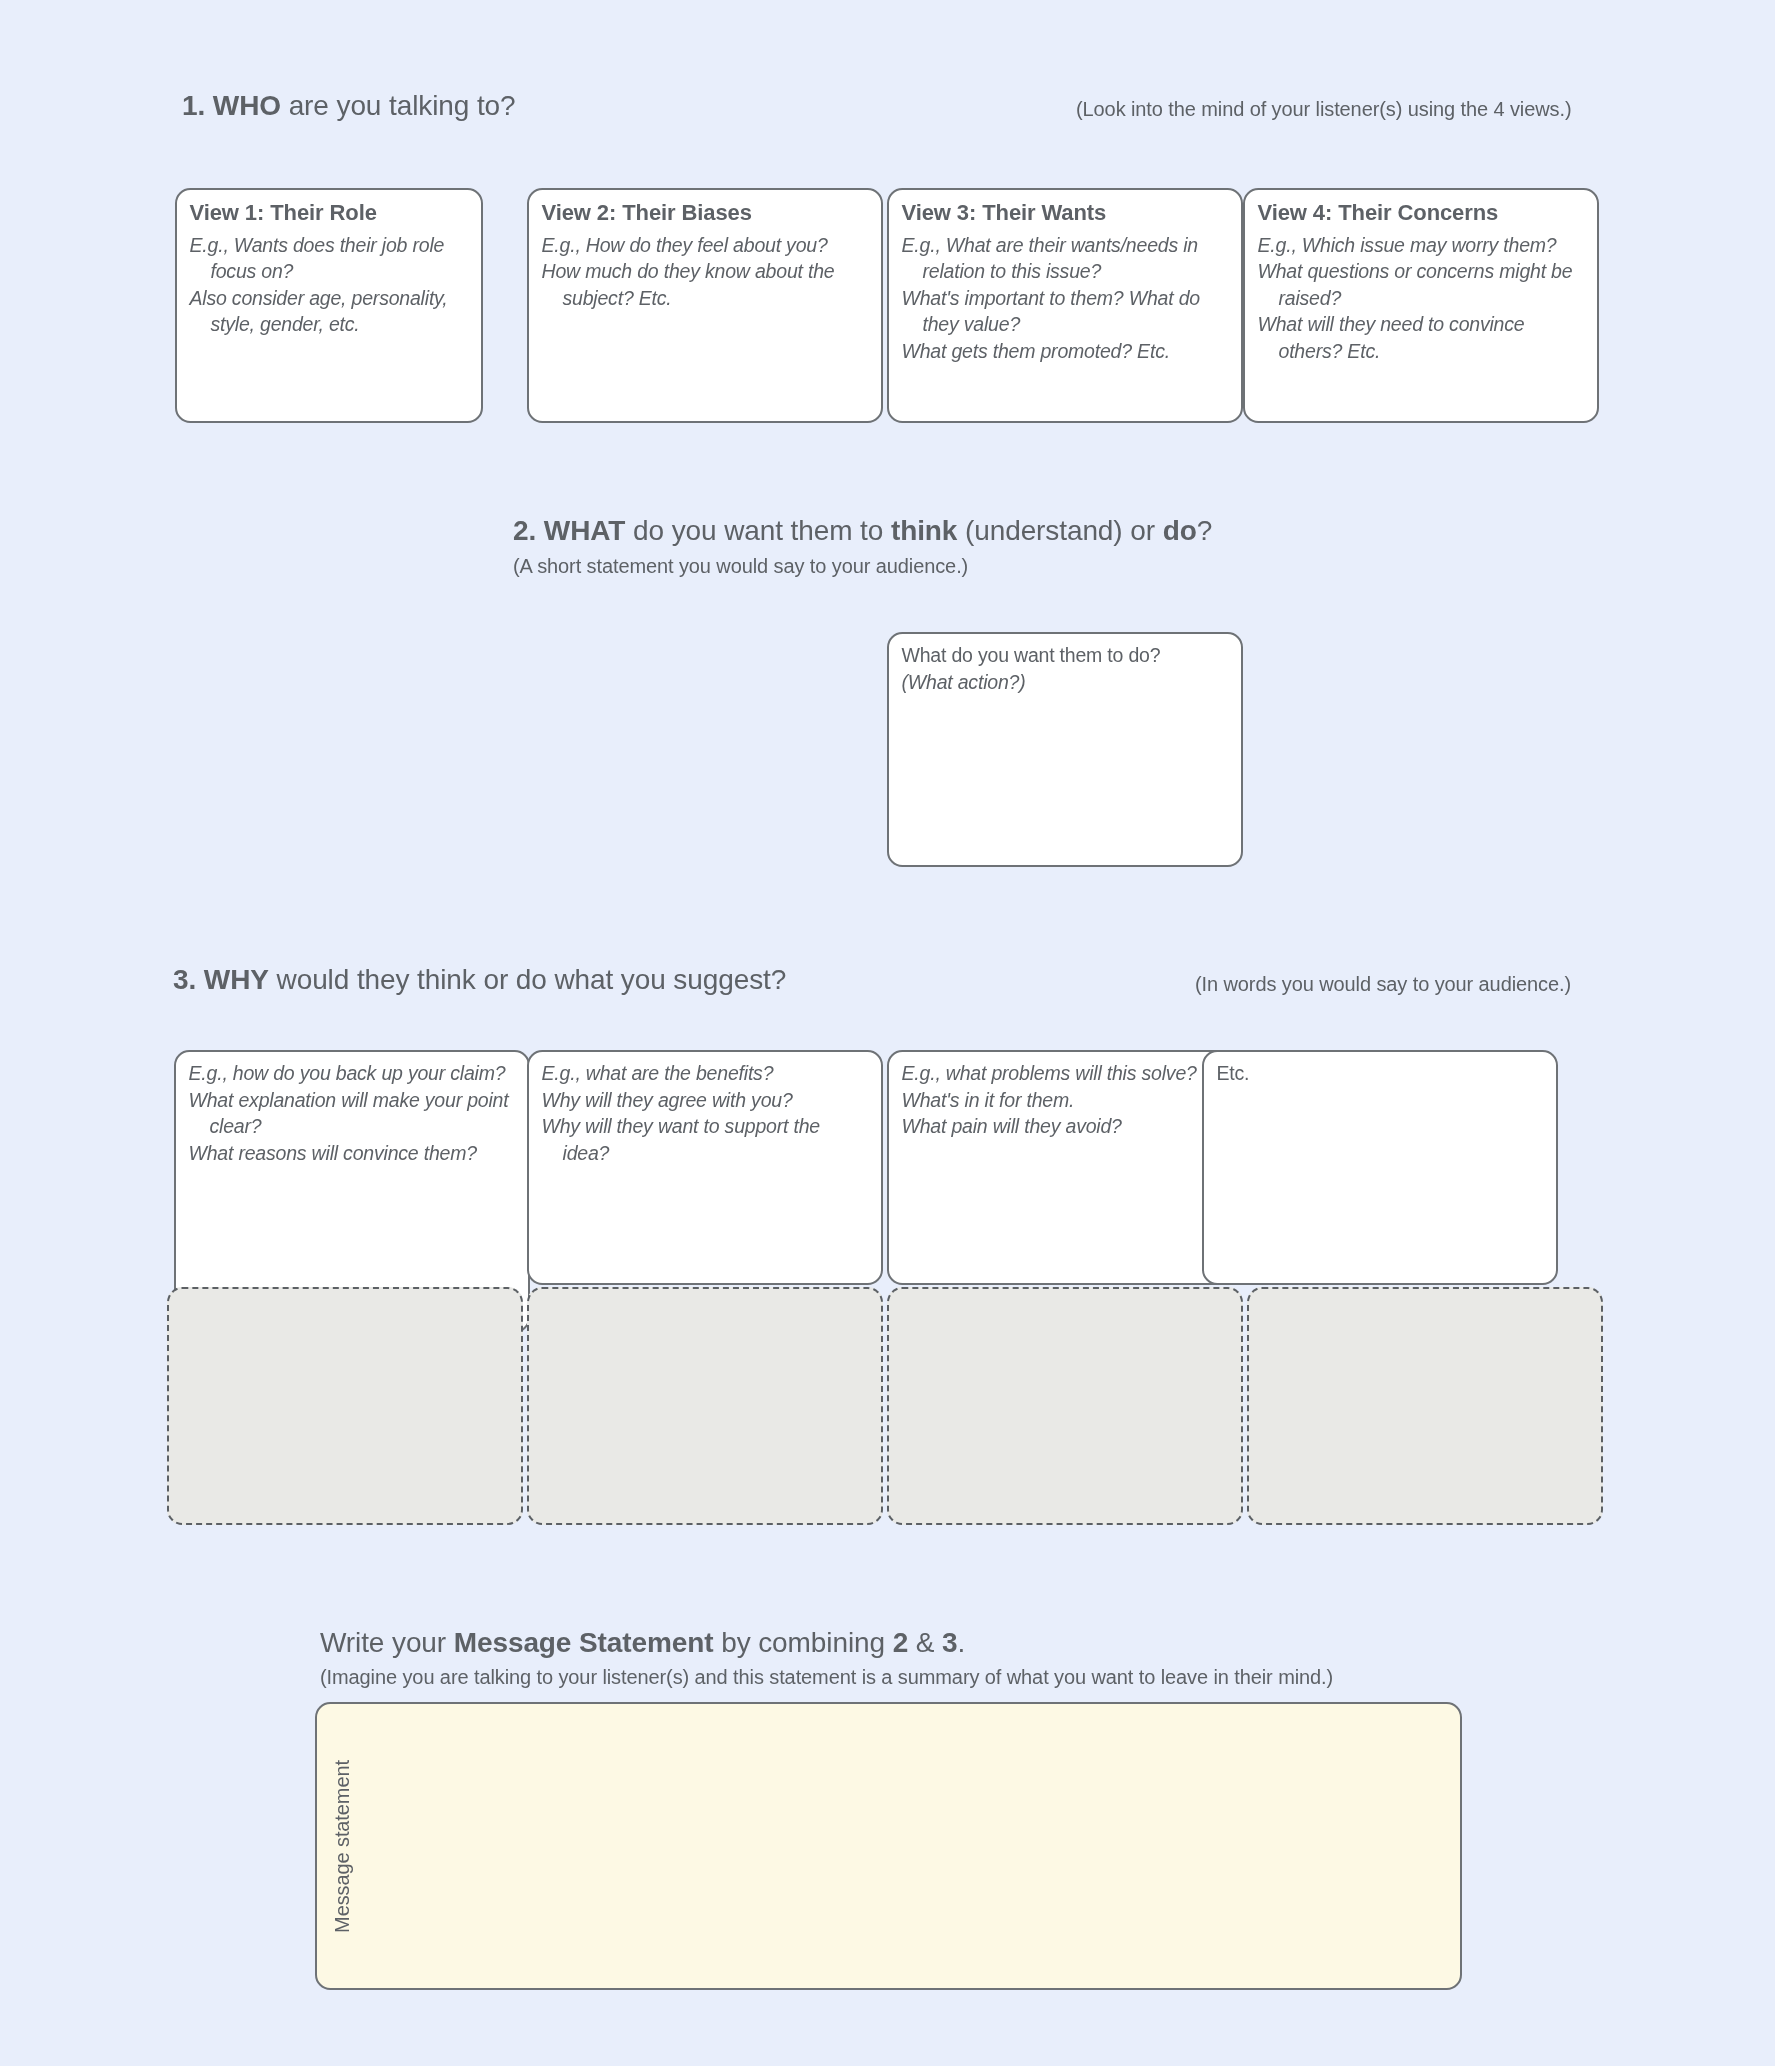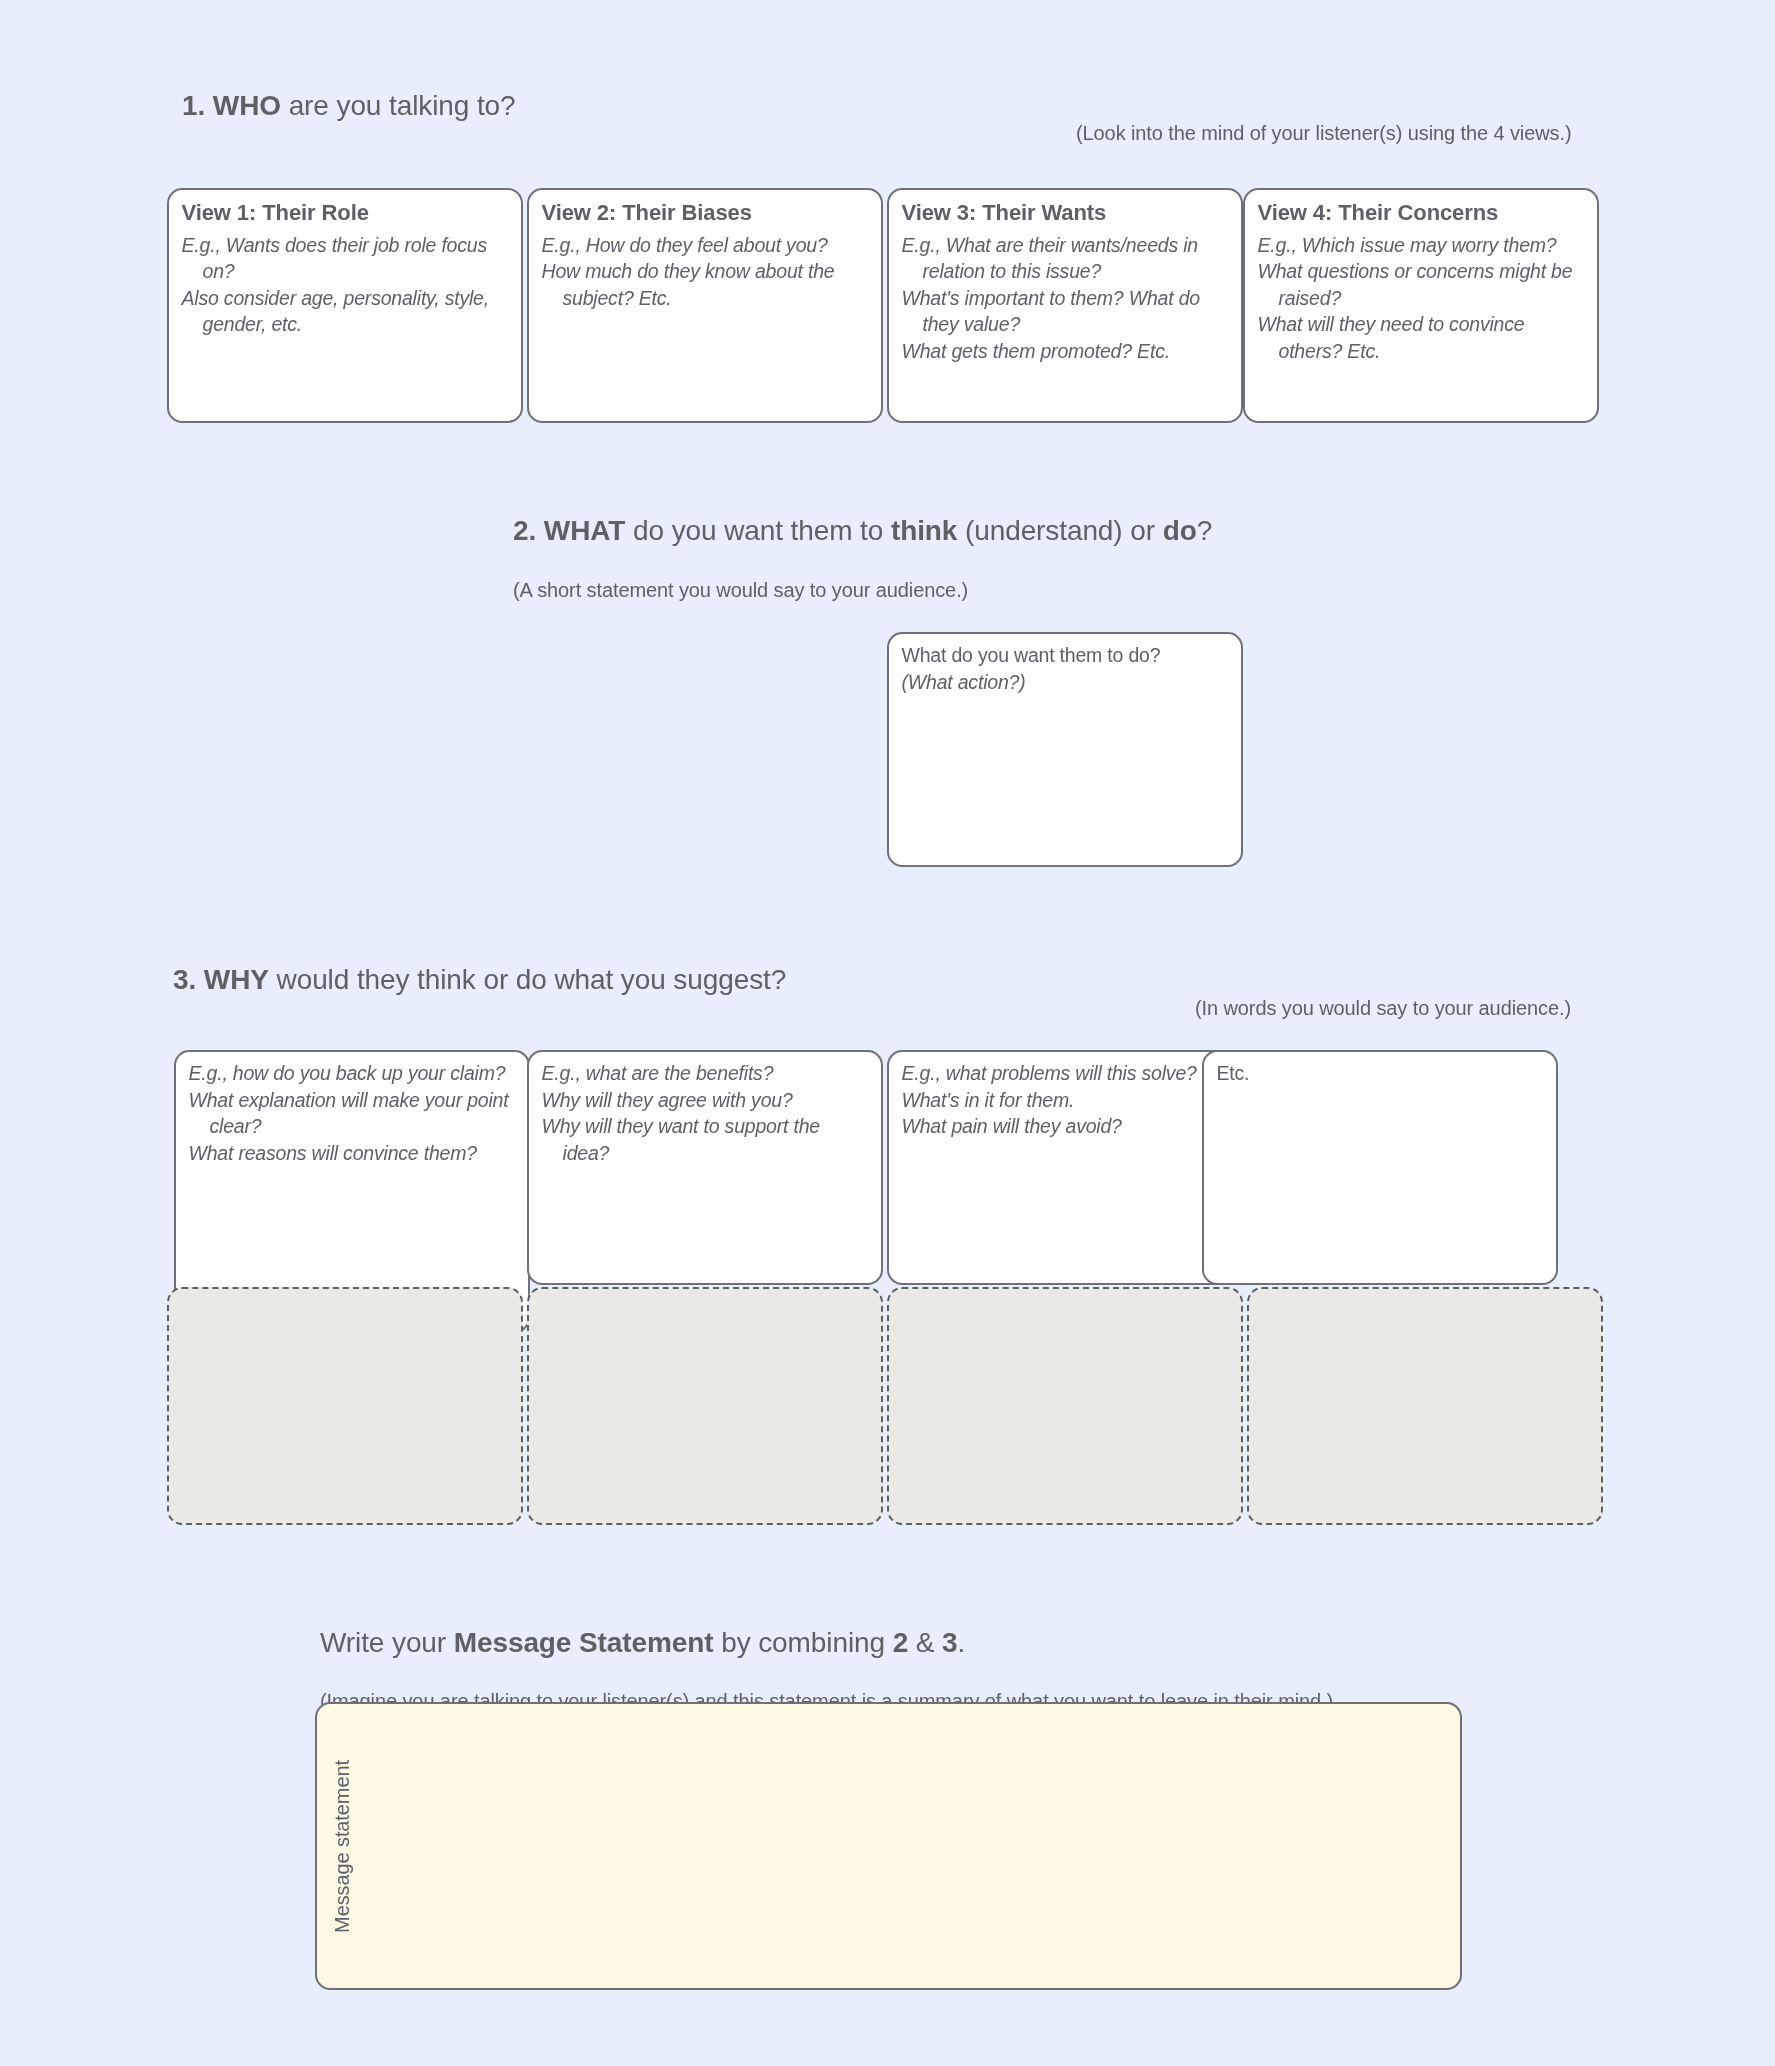--- a/index.html
+++ b/index.html
@@ -6,21 +6,21 @@
   body{
     width:1775px;height:2066px;
     background:var(--bg,#e8eefb);
     font-family:"Liberation Sans",sans-serif;
     color:var(--text,#5d6166);
   }
   .page{position:relative;width:1775px;height:2066px;overflow:hidden;background:var(--bg,#e8eefb);}
   .abs{position:absolute;}
   .heading{font-size:28px;line-height:33px;letter-spacing:-0.1px;white-space:nowrap;}
   .b{font-weight:bold;}
-  .note{font-size:20px;line-height:25px;letter-spacing:-0.1px;white-space:nowrap;margin-top:24px;}
+  .note{font-size:20px;line-height:25px;letter-spacing:-0.1px;white-space:nowrap;}
   .card{
     position:absolute;box-sizing:border-box;
     background:var(--card_bg,#ffffff);
     border:2.1px solid var(--border,#6e7276);
     border-radius:15.3px;
     padding:8.4px 12.5px;
   }
   .card p{
     margin:0;font-size:19.5px;line-height:26.5px;letter-spacing:-0.2px;
     padding-left:21px;text-indent:-21px;
@@ -54,21 +54,21 @@
 </head>
 <body>
 
 <div class="page">
 
   <div class="heading abs" style="left:182px;top:89px">
     <span class="b">1. WHO</span><span> are you talking to?</span>
   </div>
   <div class="note abs" style="left:1076px;top:97px">(Look into the mind of your listener(s) using the 4 views.)</div>
 
-  <div class="card" style="left:167px;top:188px;width:356px;height:235px">
+  <div class="card" style="left:175px;top:188px;width:308px;height:235px">
     <div class="title">View 1: Their Role</div>
     <p class="it">E.g., Wants does their job role focus on?</p>
     <p class="it">Also consider age, personality, style, gender, etc.</p>
   </div>
 
   <div class="card" style="left:527px;top:188px;width:356px;height:235px">
     <div class="title">View 2: Their Biases</div>
     <p class="it">E.g., How do they feel about you?</p>
     <p class="it">How much do they know about the subject? Etc.</p>
   </div>

